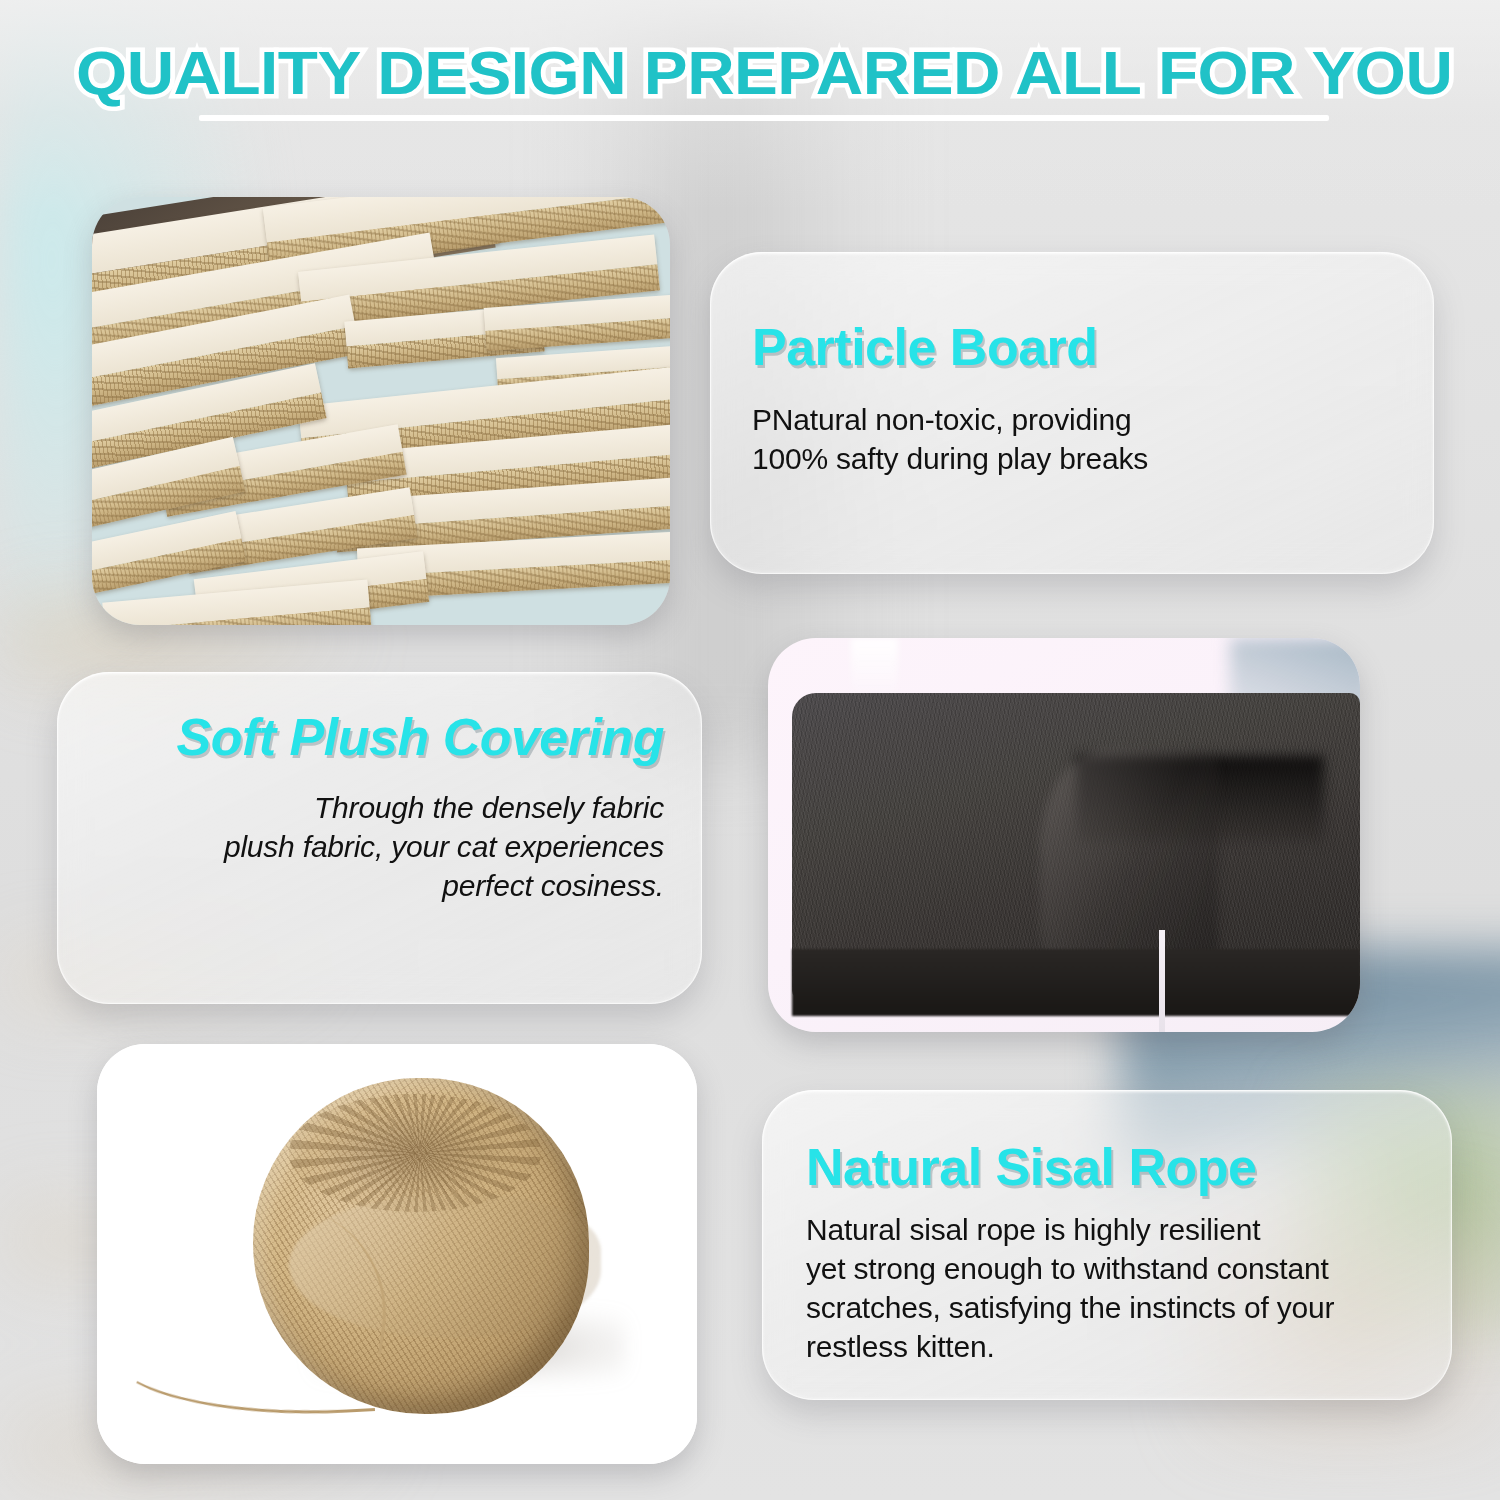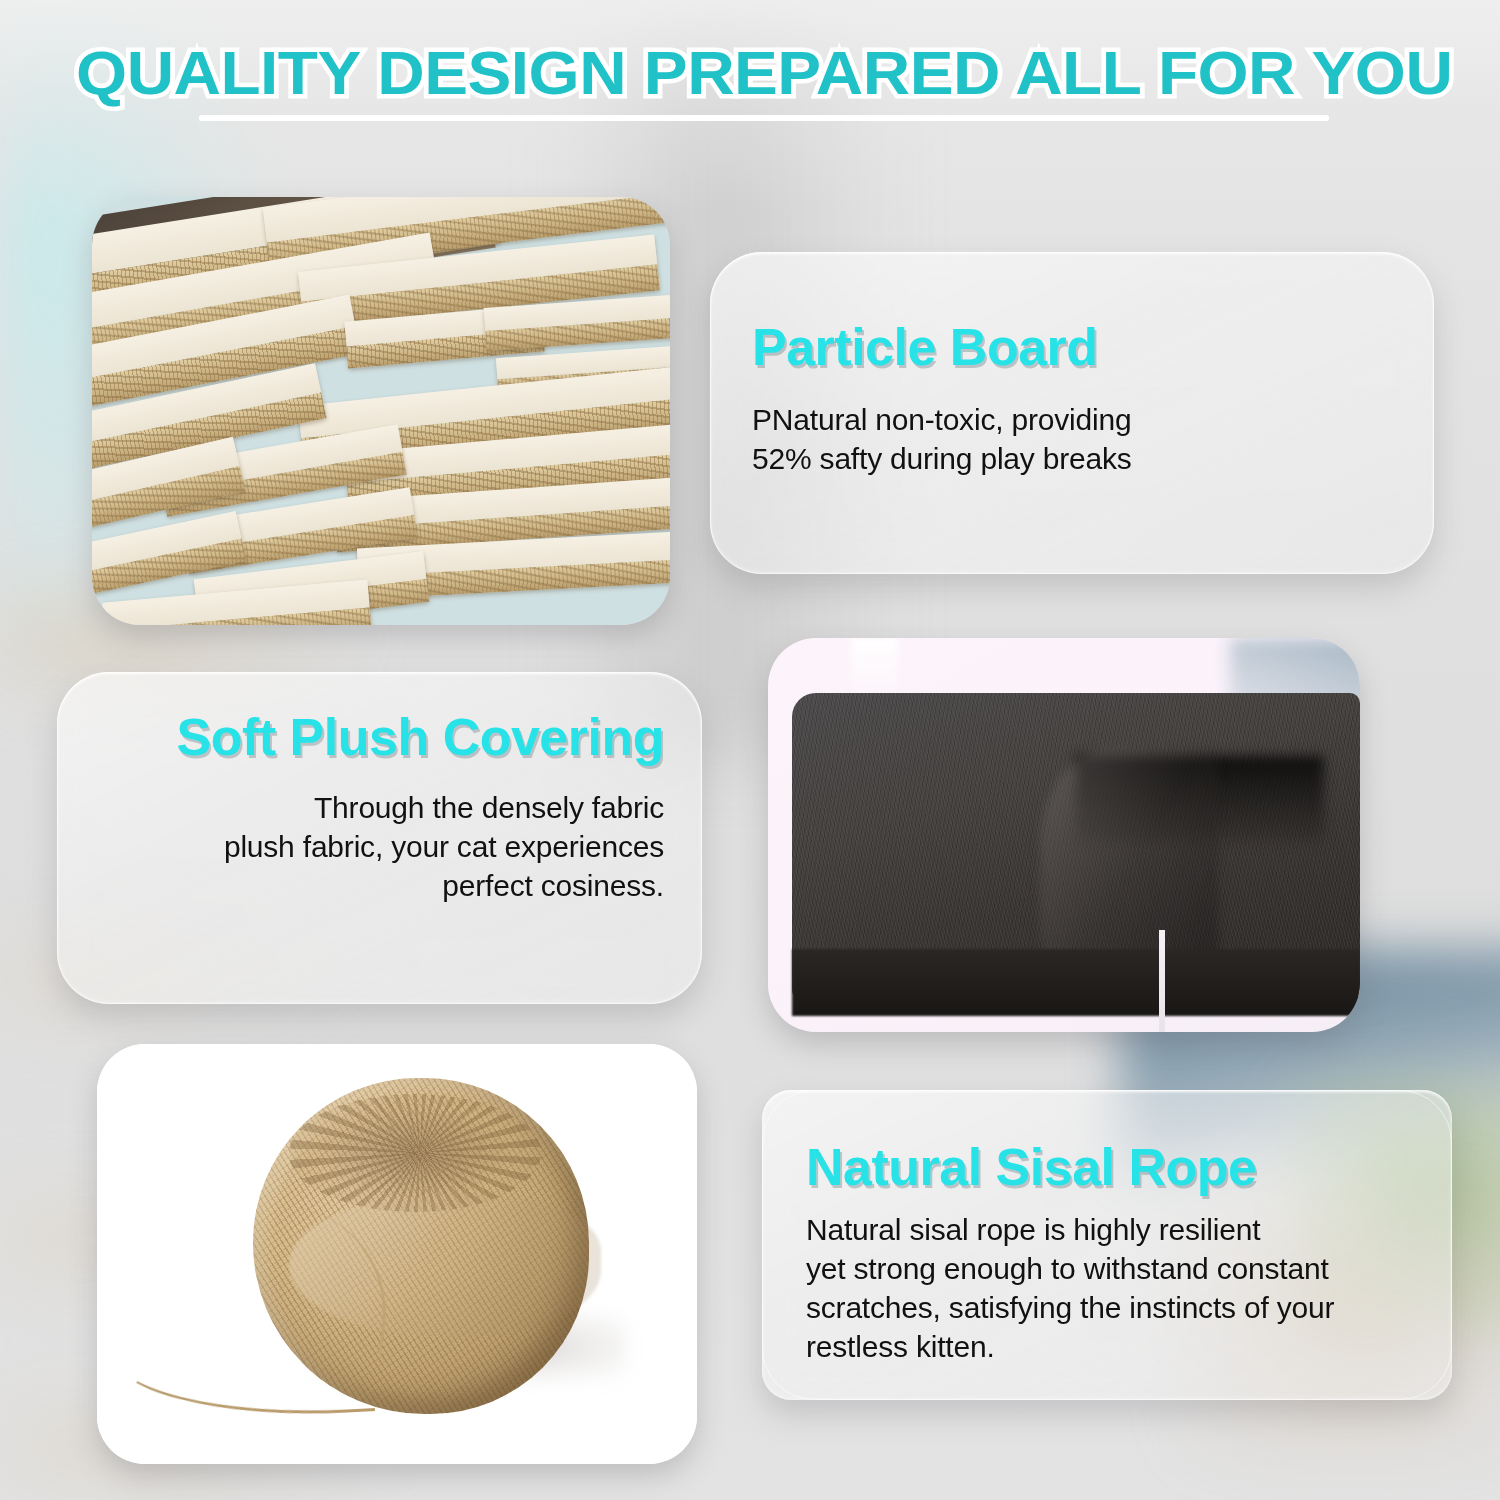--- a/index.html
+++ b/index.html
@@ -147,26 +147,26 @@
     letter-spacing:-0.2px;
   }
   .card-body span { display:block; }
 
   
   #card-particle-board { left:710px; top:252px; width:724px; height:322px; }
   #card-particle-board .card-inner { top:66px; text-align:left; }
   #card-particle-board .card-body { margin-top:24px; }
 
   
-  #card-plush { left:57px; top:672px; width:645px; height:332px; }
+  #card-plush { left:57px; top:672px; width:645px; height:332px;font-style:italic; }
   #card-plush .card-inner { top:36px; text-align:right; padding:0 38px; }
   #card-plush .card-body { margin-top:22px; }
 
   
-  #card-sisal { left:762px; top:1090px; width:690px; height:310px;border-radius:29px; }
+  #card-sisal { left:762px; top:1090px; width:690px; height:310px; }
   #card-sisal .card-inner { top:48px; text-align:left; padding:0 44px; }
   #card-sisal .card-body { margin-top:14px; }
 
   
   .photo {
     position:absolute;
     border-radius:48px;
     overflow:hidden;
     box-shadow:0 12px 28px rgba(110,110,115,.30);
   }
@@ -387,21 +387,21 @@
         <div class="face"></div>
         <div class="edge"></div>
       </div>
   </div>
 
   <div class="card" id="card-particle-board">
     <div class="card-inner">
       <div class="card-heading">Particle Board</div>
       <div class="card-body">
         <span>PNatural non-toxic, providing</span>
-        <span>52% safty during play breaks</span>
+        <span>100% safty during play breaks</span>
       </div>
     </div>
   </div>
 
   <div class="card" id="card-plush">
     <div class="card-inner">
       <div class="card-heading">Soft Plush Covering</div>
       <div class="card-body">
         <span>Through the densely fabric</span>
         <span>plush fabric, your cat experiences</span>

